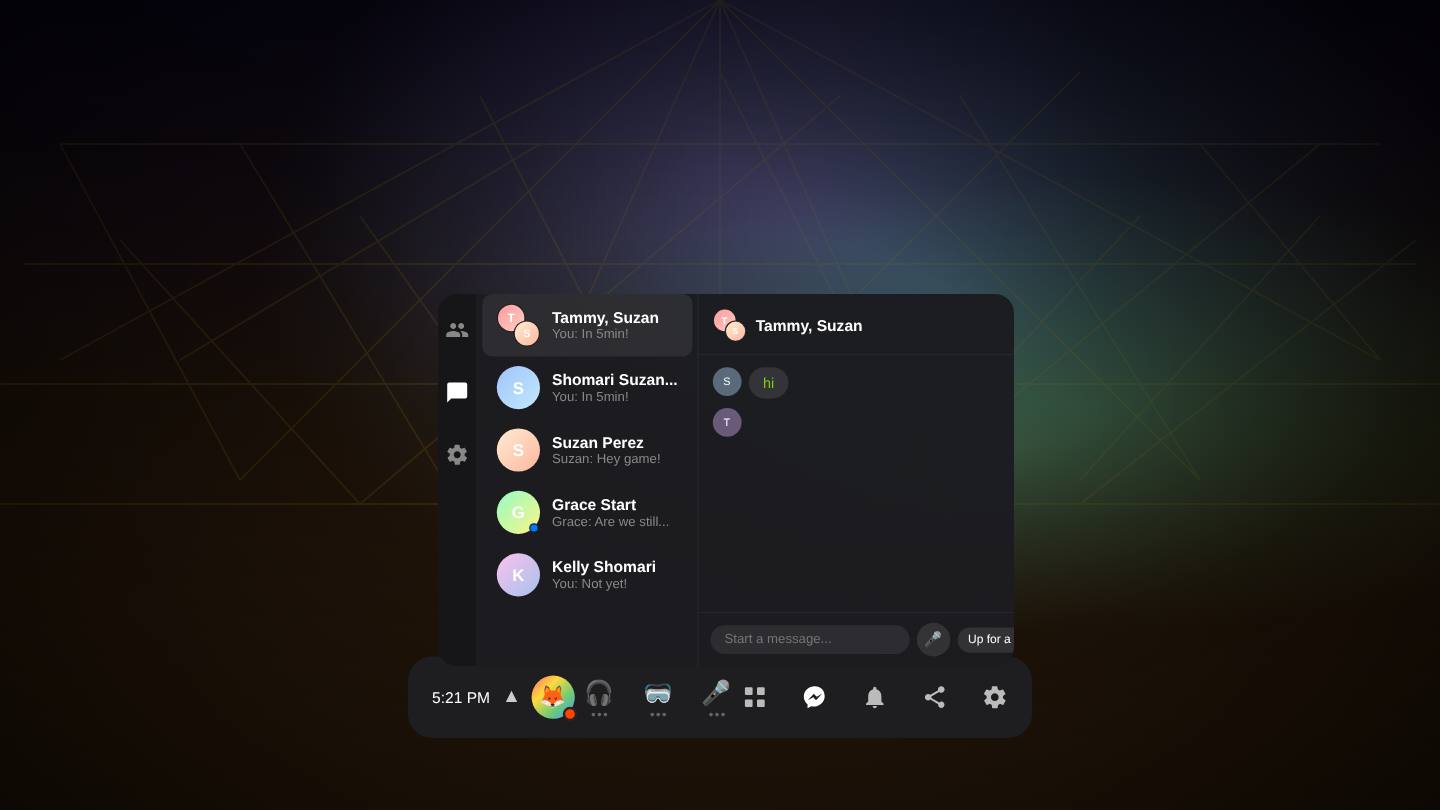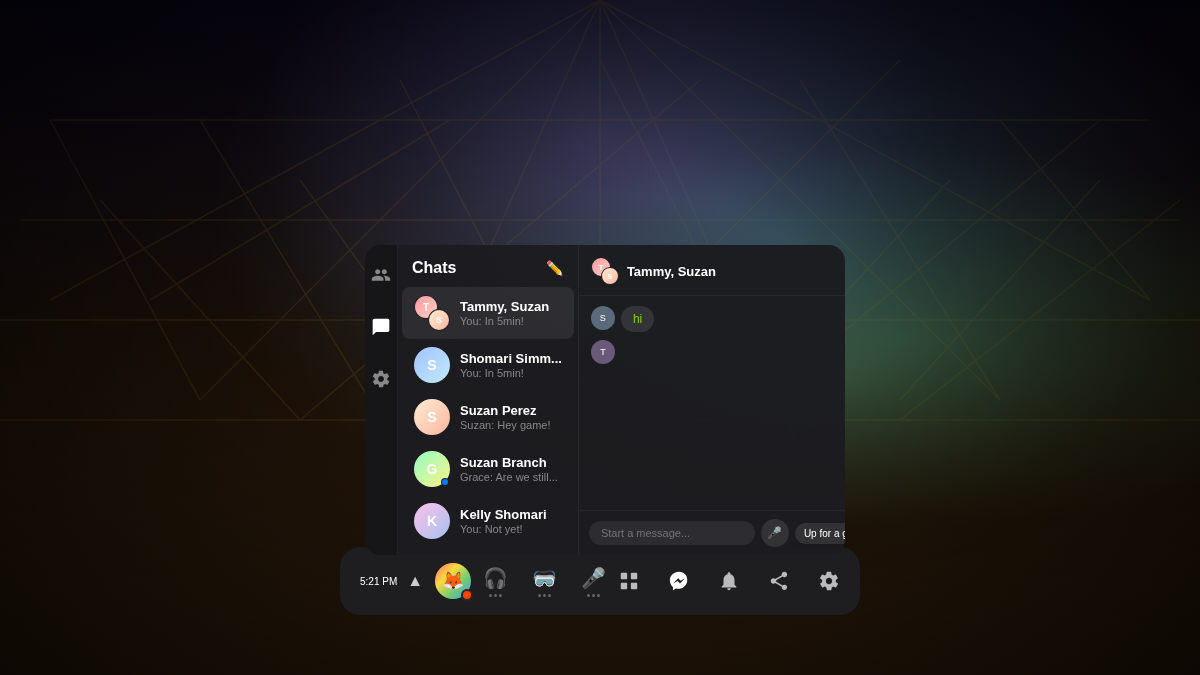--- a/index.html
+++ b/index.html
@@ -58,21 +58,21 @@
     }
 
     .taskbar-left {
       display: flex;
       align-items: center;
       gap: 10px;
     }
 
     .taskbar-time {
       color: #fff;
-      font-size: 10px;
+      font-size: 13px;
       font-weight: 500;
     }
 
     .taskbar-wifi {
       color: #ccc;
       font-size: 16px;
     }
 
     .taskbar-avatar {
       width: 36px;
@@ -592,65 +592,61 @@
         </svg>
     </div>
     <div class="sidebar-icon">
       <svg viewBox="0 0 24 24">
           <path d="M19.4 13c0-.3.1-.6.1-1s0-.7-.1-1l2.1-1.7c.2-.2.2-.4.1-.6l-2-3.5c-.1-.2-.4-.3-.6-.2l-2.5 1c-.5-.4-1.1-.7-1.7-1l-.4-2.6c0-.2-.2-.4-.5-.4h-4c-.2 0-.4.2-.5.4l-.4 2.6c-.6.2-1.2.6-1.7 1l-2.5-1c-.2-.1-.5 0-.6.2l-2 3.5c-.1.2-.1.4.1.6L4.6 11c0 .3-.1.6-.1 1s0 .7.1 1L2.5 14.7c-.2.2-.2.4-.1.6l2 3.5c.1.2.4.3.6.2l2.5-1c.5.4 1.1.7 1.7 1l.4 2.6c.1.2.3.4.5.4h4c.2 0 .4-.2.5-.4l.4-2.6c.6-.2 1.2-.6 1.7-1l2.5 1c.2.1.5 0 .6-.2l2-3.5c.1-.2.1-.4-.1-.6L19.4 13zM12 15.5c-1.9 0-3.5-1.6-3.5-3.5s1.6-3.5 3.5-3.5 3.5 1.6 3.5 3.5-1.6 3.5-3.5 3.5z"></path>
         </svg>
     </div>
   </div>
 
   <div class="chat-list">
-    <div class="chat-list-header">
-      <span class="chat-list-title">Chats</span>
-      <span class="chat-list-edit">✏️</span>
-    </div>
 
     <div class="chat-item selected">
       <div class="avatar-wrap">
         <div class="avatar-group">
           <div class="av1 avatar avatar-tammy">T</div>
           <div class="av2 avatar avatar-suzan">S</div>
         </div>
       </div>
       <div class="chat-info">
         <div class="chat-name">Tammy, Suzan</div>
         <div class="chat-preview">You: In 5min!</div>
       </div>
     </div>
 
     <div class="chat-item">
       <div class="avatar-wrap">
         <div class="avatar avatar-shomari">S</div>
       </div>
       <div class="chat-info">
-        <div class="chat-name">Shomari Simm...</div>
+        <div class="chat-name">Shomari Suzan...</div>
         <div class="chat-preview">You: In 5min!</div>
       </div>
     </div>
 
     <div class="chat-item">
       <div class="avatar-wrap">
         <div class="avatar avatar-suzan">S</div>
       </div>
       <div class="chat-info">
         <div class="chat-name">Suzan Perez</div>
         <div class="chat-preview">Suzan: Hey game!</div>
       </div>
     </div>
 
     <div class="chat-item">
       <div class="avatar-wrap">
         <div class="avatar avatar-grace">G</div>
         <div class="unread-dot"></div>
       </div>
       <div class="chat-info">
-        <div class="chat-name">Suzan Branch</div>
+        <div class="chat-name">Grace Start</div>
         <div class="chat-preview">Grace: Are we still...</div>
       </div>
     </div>
 
     <div class="chat-item">
       <div class="avatar-wrap">
         <div class="avatar avatar-kelly">K</div>
       </div>
       <div class="chat-info">
         <div class="chat-name">Kelly Shomari</div>

